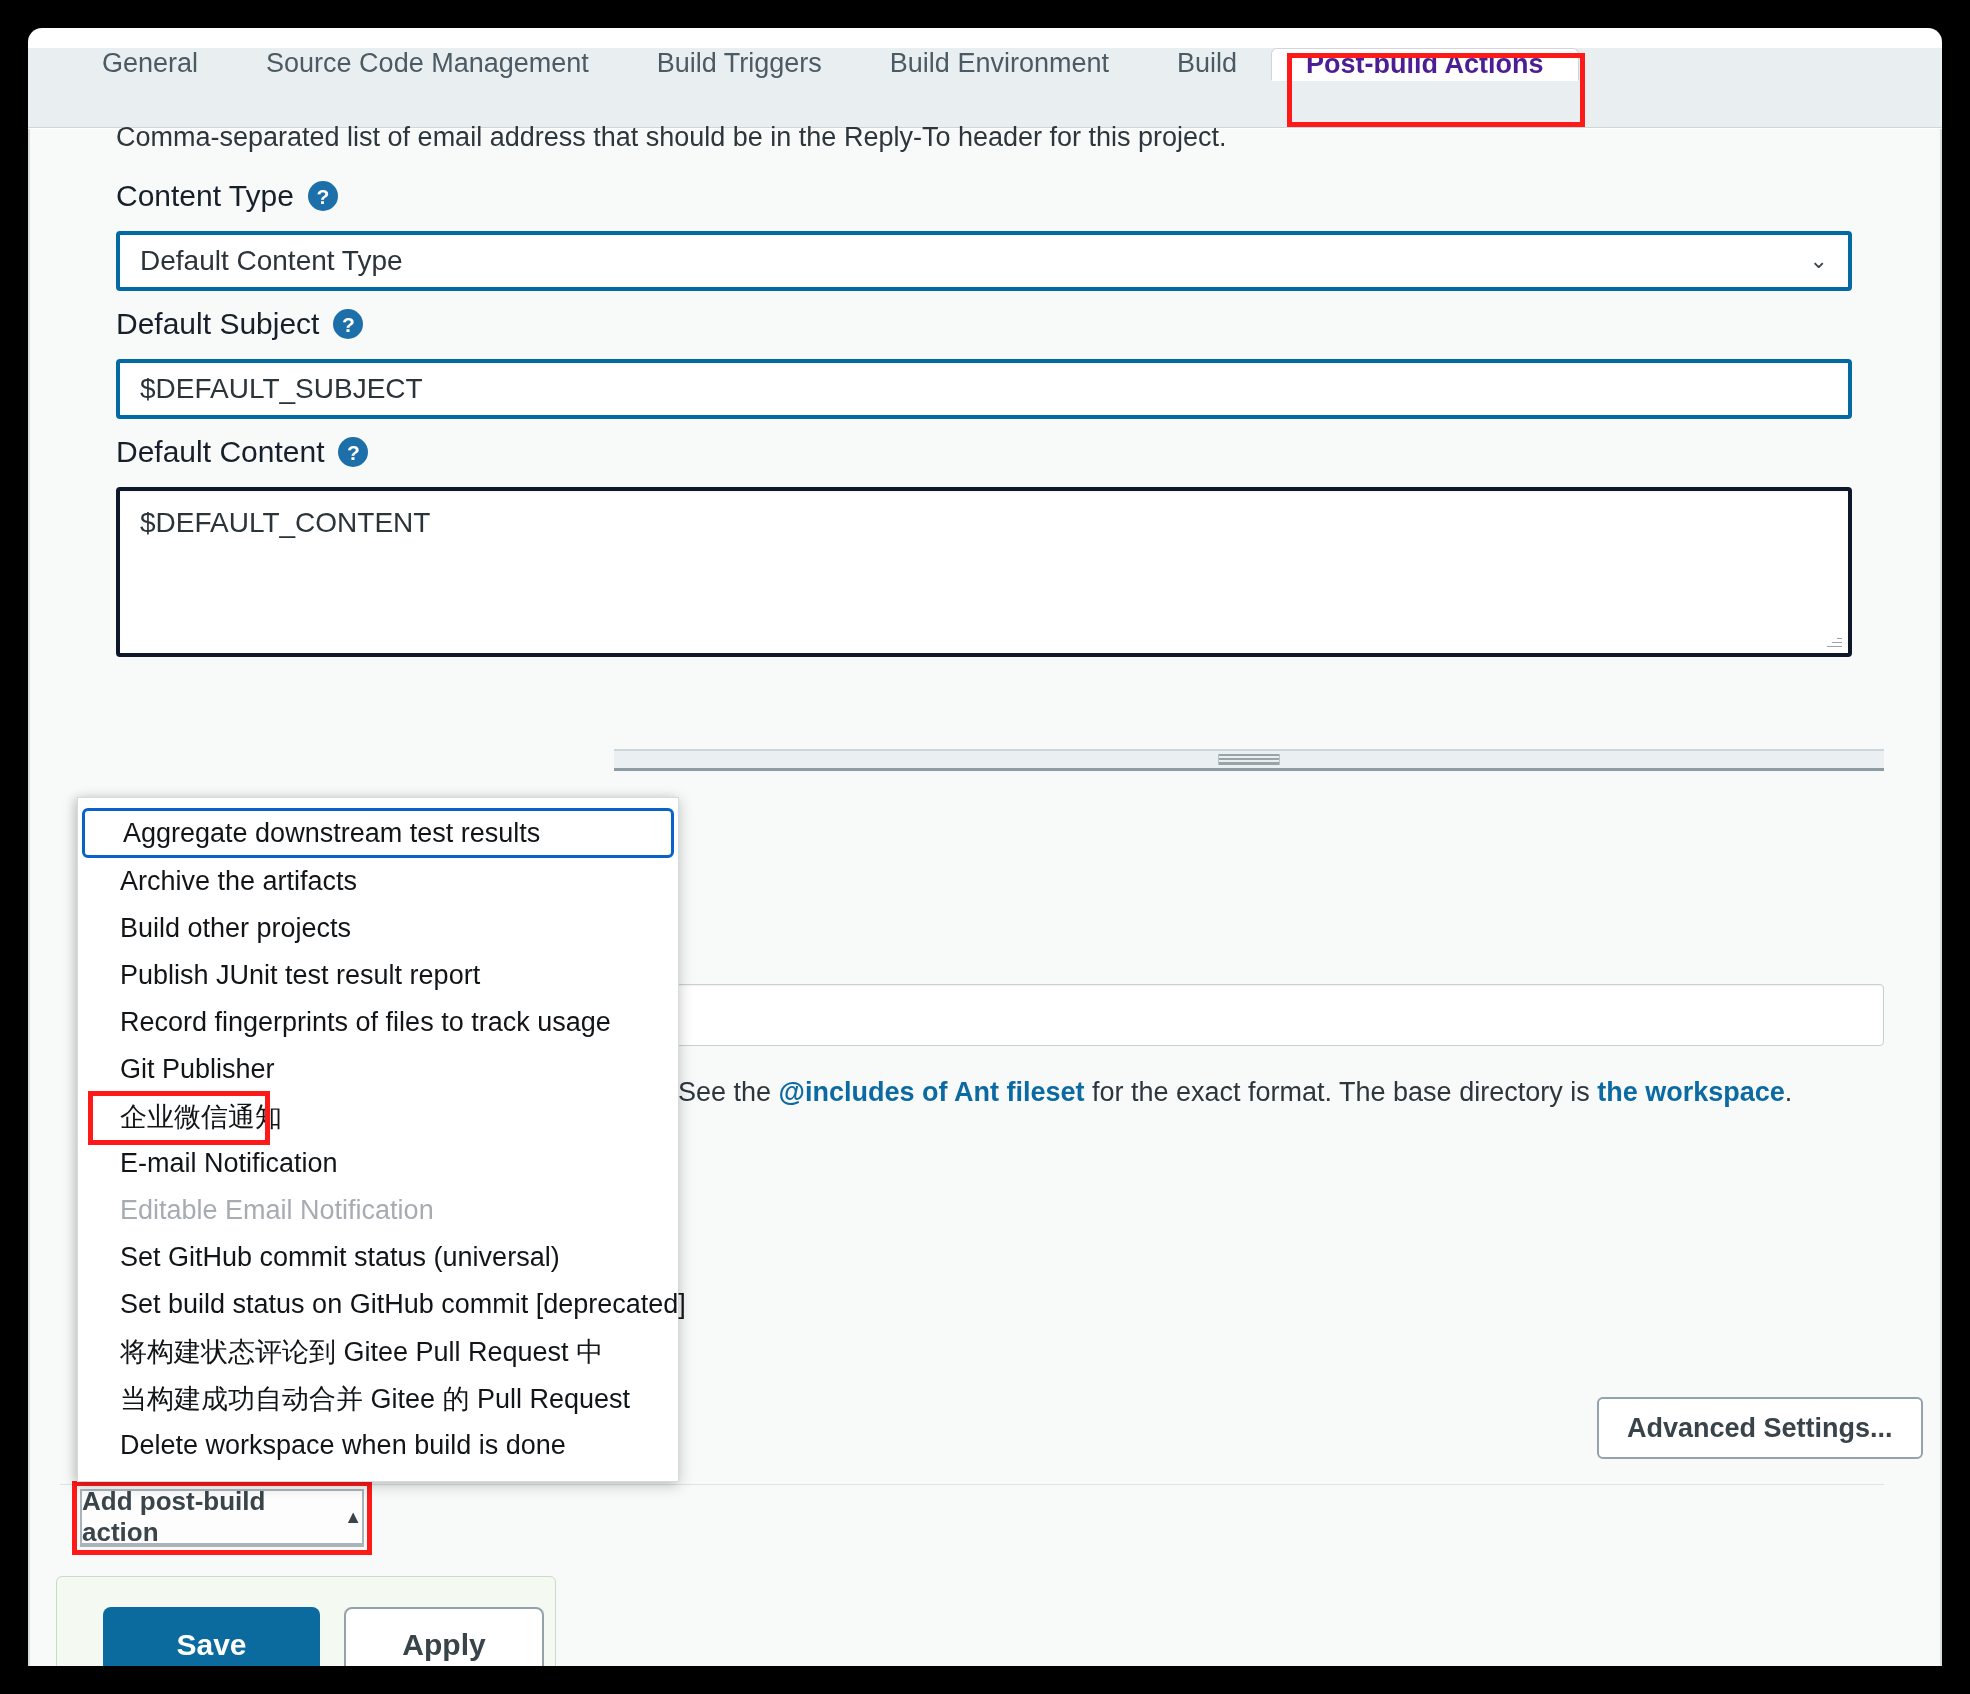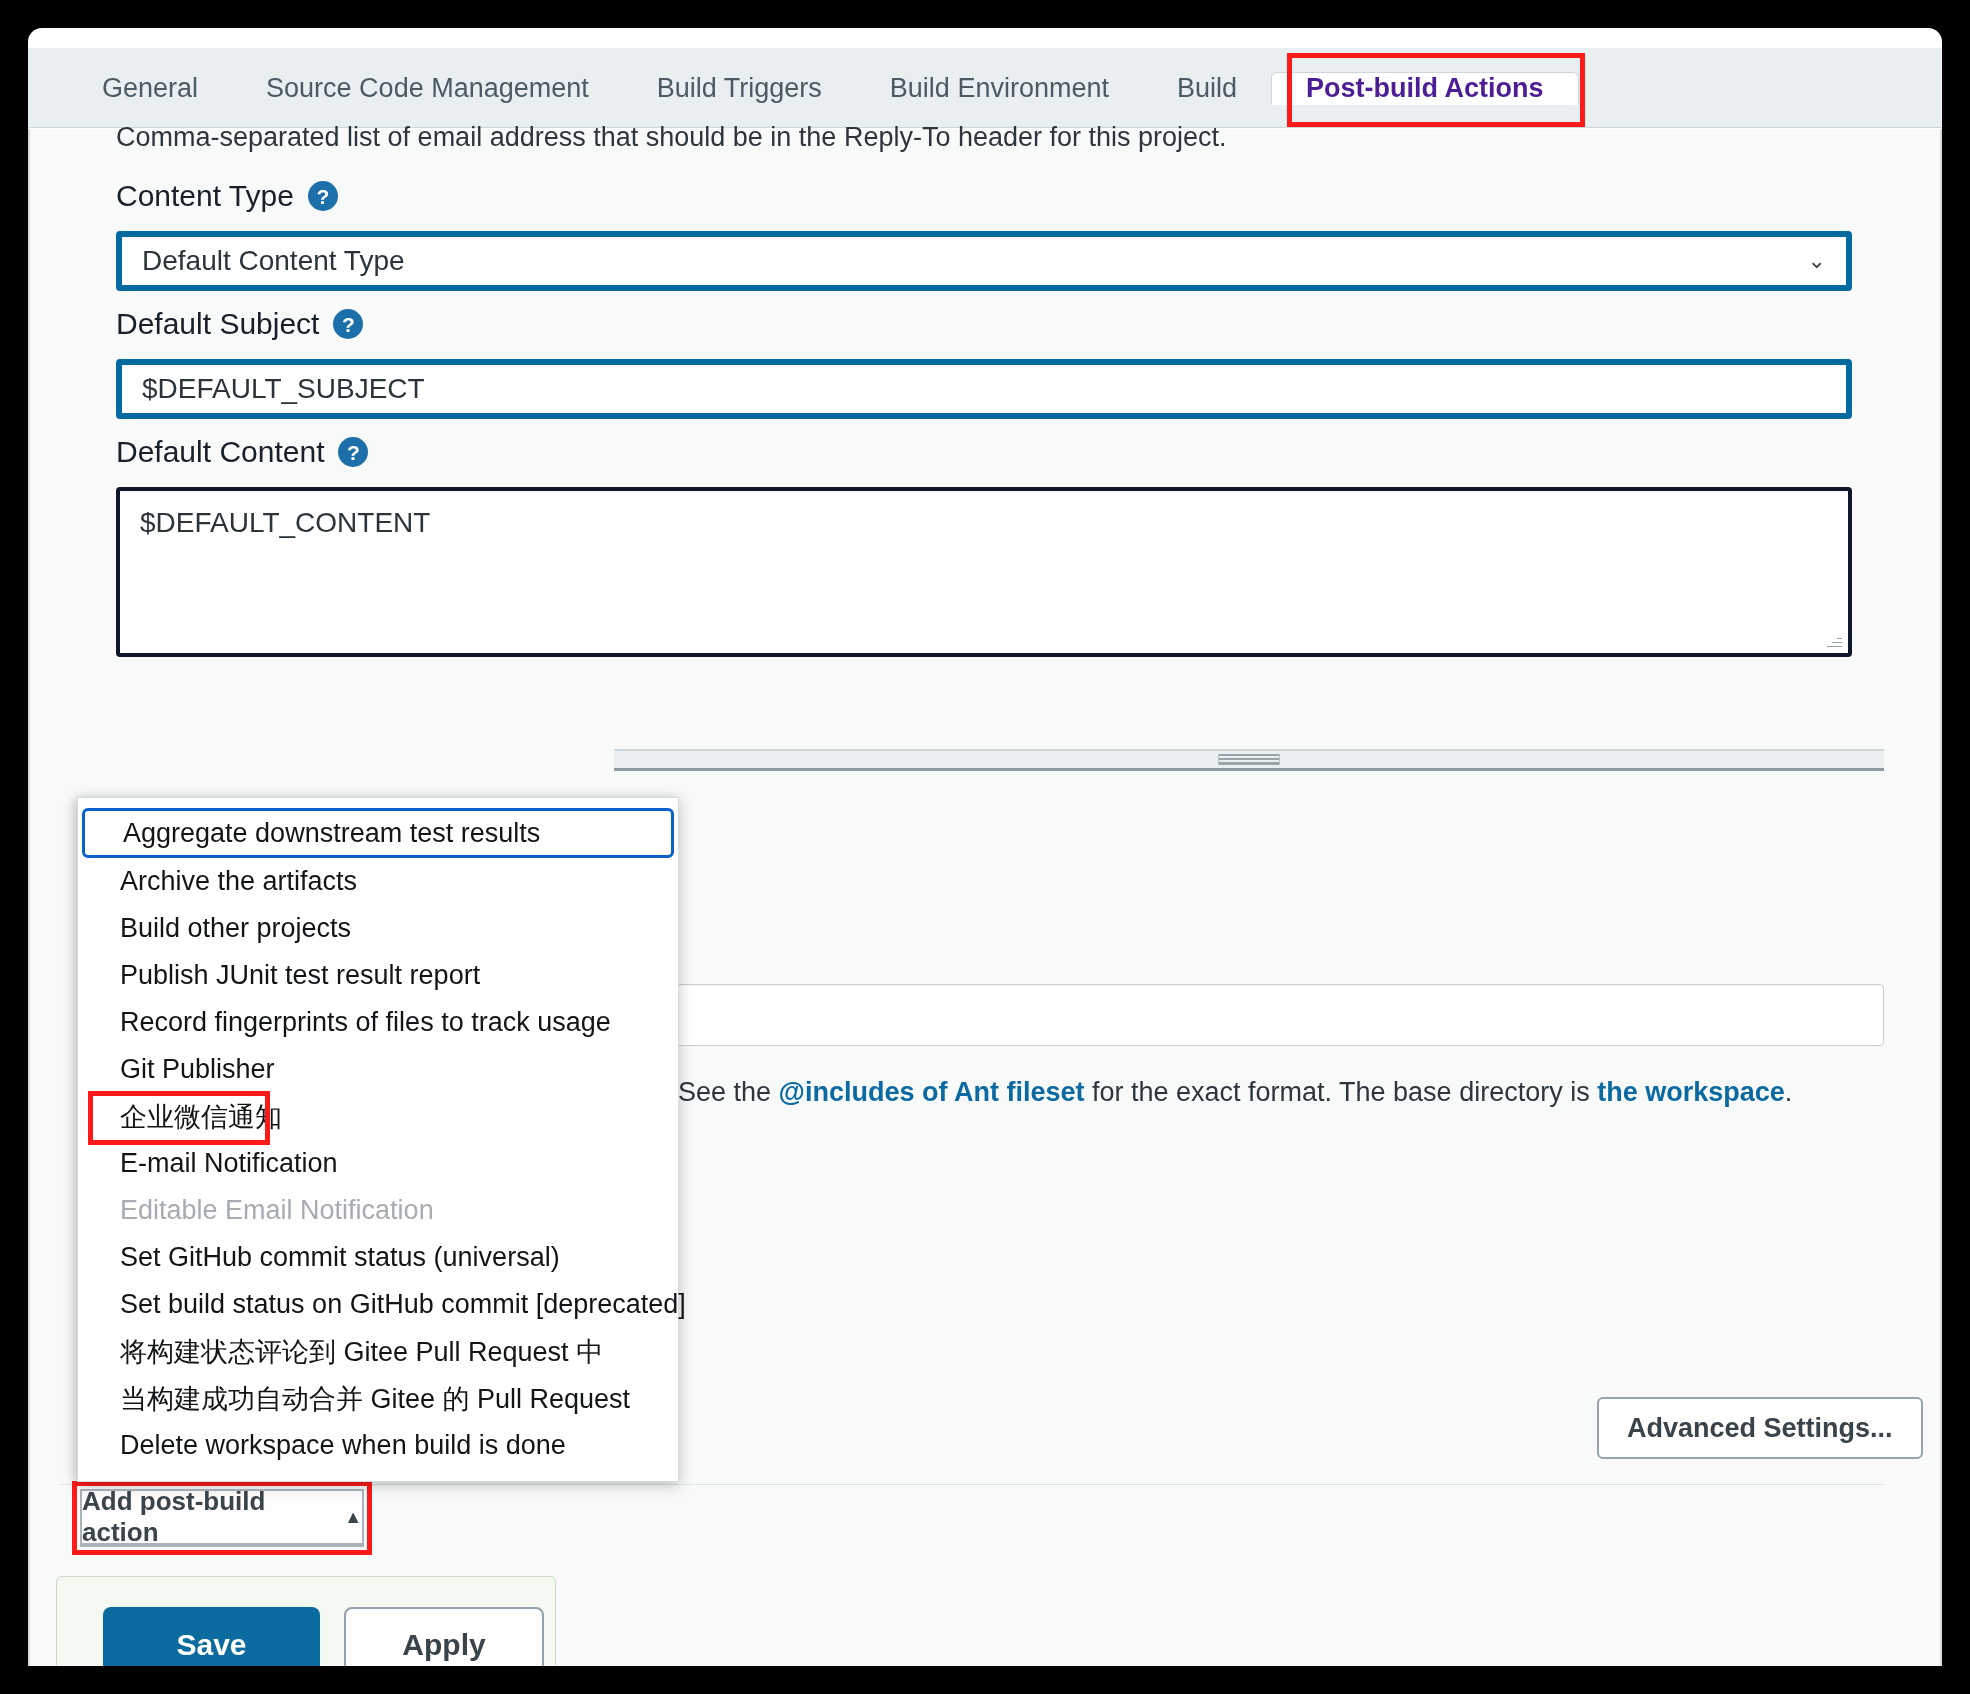--- a/index.html
+++ b/index.html
@@ -26,21 +26,21 @@
     position: absolute;
     left: 0; top: 20px;
     width: 100%; height: 80px;
     background: #e9eef1;
     border-bottom: 1px solid #cfd6da;
   }
   #tabbar-inner {
     position: absolute;
     left: 40px; top: 0;
     display: flex;
-    align-items: center;
+    align-items: flex-start;
     height: 80px;
   }
   .tab {
     display: flex;
     align-items: center;
     padding: 0 34px;
     font-size: 27px;
     color: #4b5a63;
     white-space: nowrap;
     cursor: pointer;
@@ -108,21 +108,21 @@
     align-items: center;
     justify-content: center;
     cursor: pointer;
     line-height: 1;
   }
 
   .sel-box, .txt-box {
     width: 1736px;
     height: 60px;
     background: #fff;
-    border: 6px solid #0369a1;
+    border: 4px solid #0369a1;
     border-radius: 4px;
     font-size: 28px;
     color: #2b3439;
     padding: 11px 20px;
     display: flex;
     align-items: center;
     box-shadow: inset 0 1px 2px rgba(0,0,0,.04);
   }
   .sel-box { justify-content: space-between; }
   .chev {

